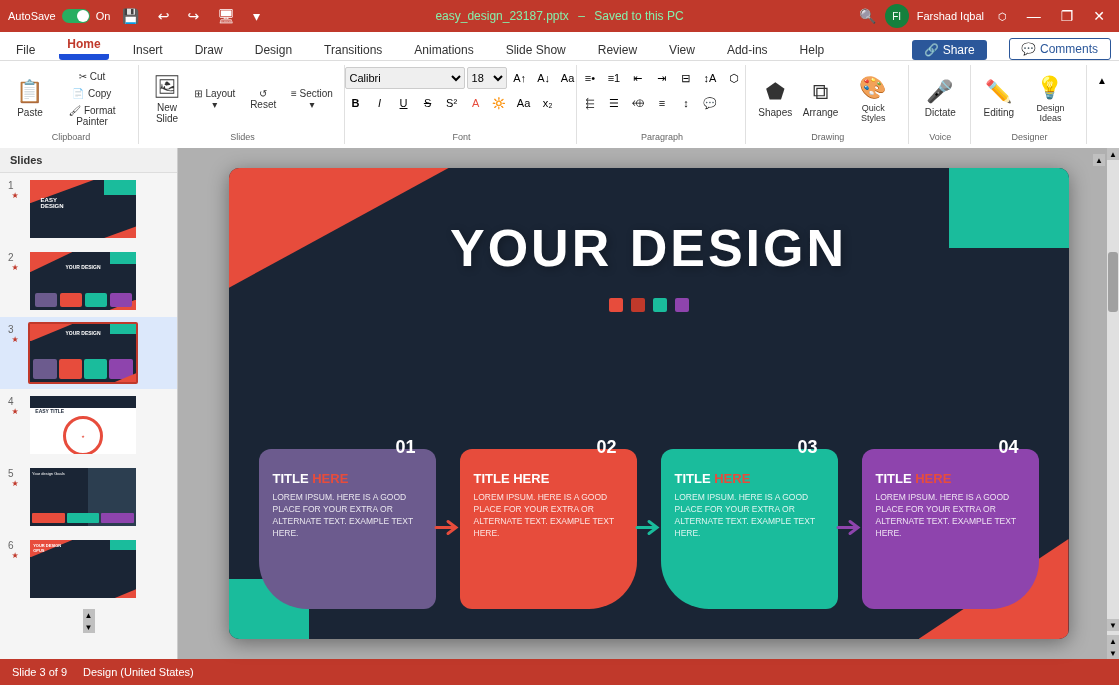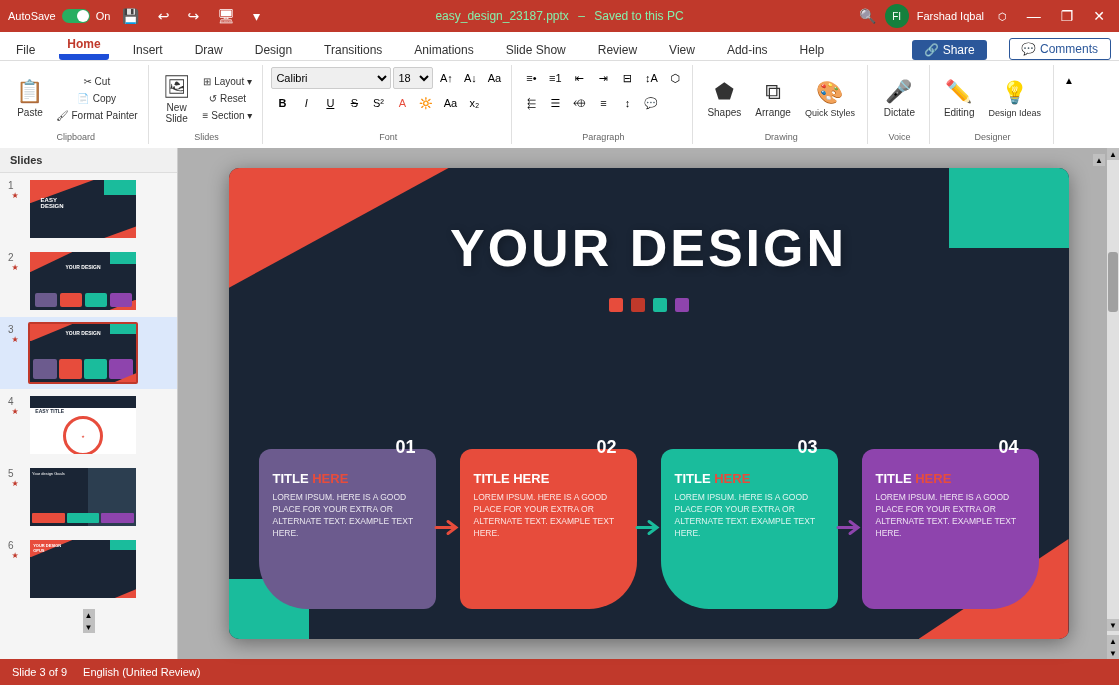--- a/index.html
+++ b/index.html
@@ -390,21 +390,21 @@
     </div>
     <span class="ribbon-group-label">Clipboard</span>
   </div>
 
   <div class="ribbon-group">
     <div class="ribbon-group-content">
       <button class="ribbon-btn">
         <span class="icon">🖼</span>
         <span>New<br>Slide</span>
       </button>
-      <div style="display:flex;flex-direction:column;gap:2px;">
+      <div style="display:flex;flex-direction:row;gap:2px;">
         <button class="ribbon-btn-sm">⊞ Layout ▾</button>
         <button class="ribbon-btn-sm">↺ Reset</button>
         <button class="ribbon-btn-sm">≡ Section ▾</button>
       </div>
     </div>
     <span class="ribbon-group-label">Slides</span>
   </div>
 
   <div class="ribbon-group" style="min-width:180px;">
     <div style="display:flex;flex-direction:column;gap:3px;flex:1;">
@@ -707,14 +707,14 @@
       <button class="scroll-arrow" style="margin-top:4px;">▲</button>
       <button class="scroll-arrow">▼</button>
     </div>
 
   </div>
 
 </div>
 
 <div class="status-bar">
   <span>Slide 3 of 9</span>
-  <span>English (United Review)</span>
+  <span>Design (United States)</span>
 </div>
 
 </body></html>

